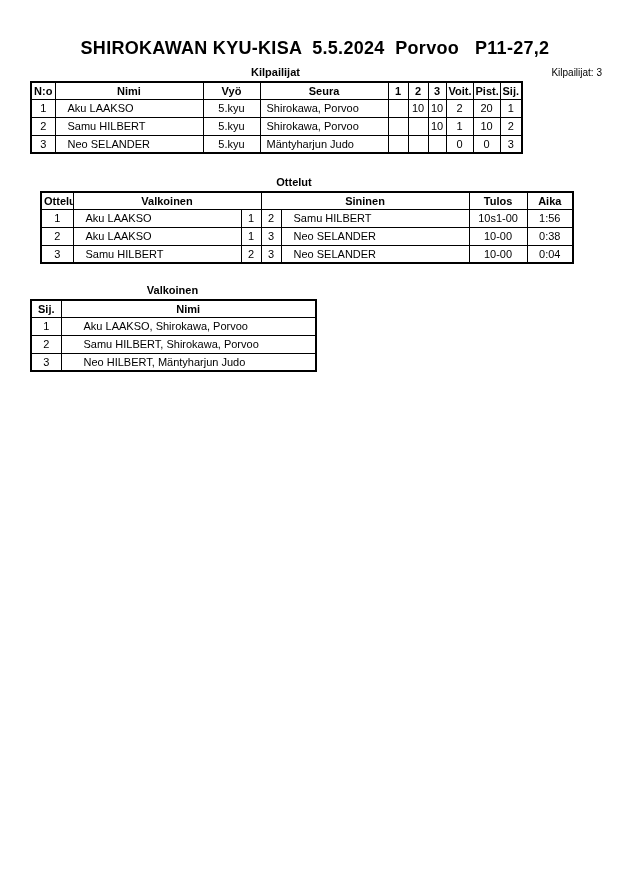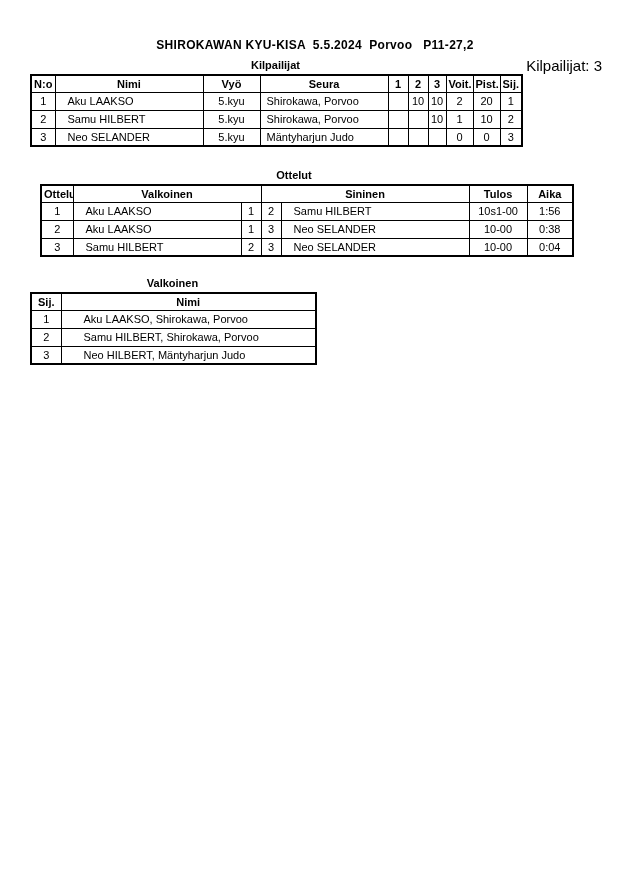--- a/index.html
+++ b/index.html
@@ -6,29 +6,29 @@
   html, body { background: #ffffff; }
   body {
     width: 630px; height: 891px;
     position: relative;
     font-family: "Liberation Sans", sans-serif;
     color: #000;
   }
   .title {
     text-align: center;
     font-weight: bold;
-    font-size: 12px;
+    font-size: 18px;
     padding-top: 38px;
     white-space: pre;
     letter-spacing: 0.3px;
   }
   .count {
     position: absolute;
-    top: 57px; right: 28px;
-    font-size: 15px;
+    top: 67px; right: 28px;
+    font-size: 10px;
   }
   .sec-label { font-weight: bold; font-size: 11px; text-align: center; }
   .lbl1 { width: 491px; margin: 7px 0 3px 30px; }
   .lbl2 { width: 532px; margin: 22px 0 3px 28px; }
   .lbl3 { width: 285px; margin: 20px 0 3px 30px; }
   table {
     border-collapse: collapse;
     table-layout: fixed;
     border: 2px solid #000;
     font-size: 11px;

